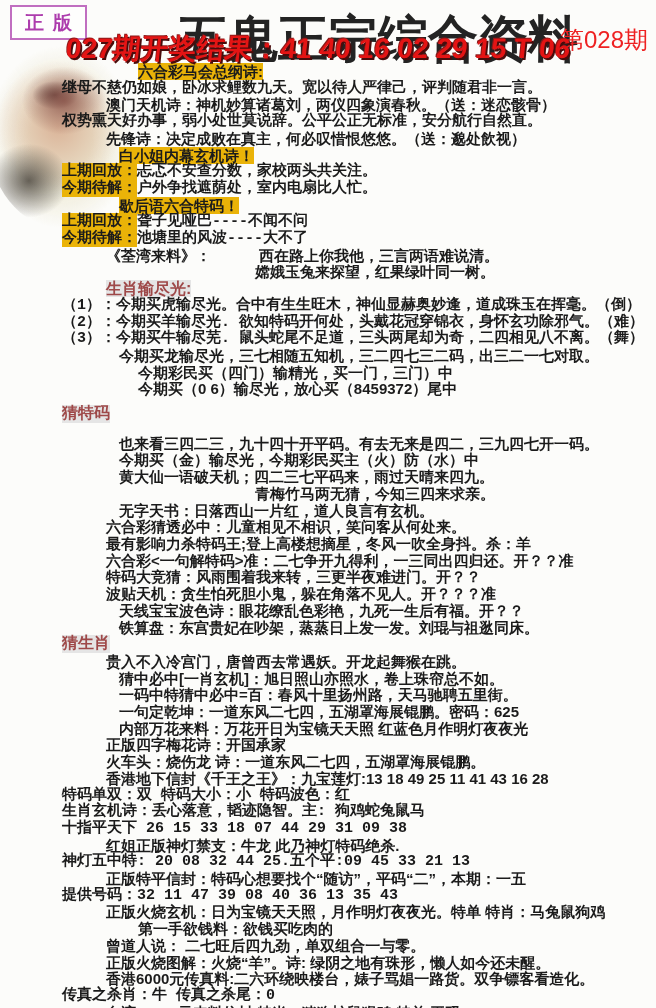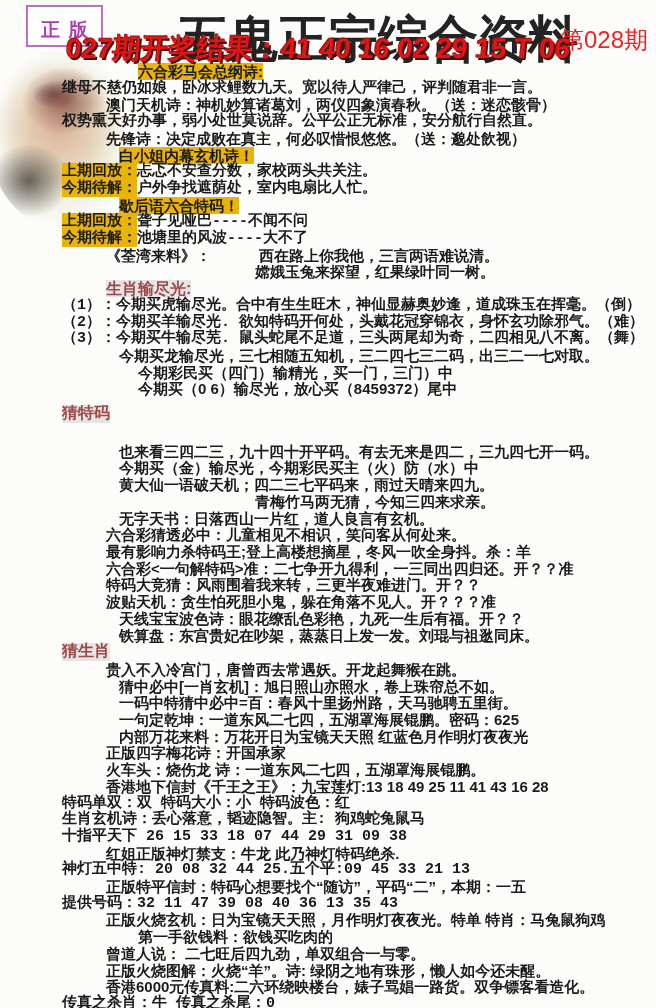--- a/index.html
+++ b/index.html
@@ -4,24 +4,24 @@
 <style>
   html,body{margin:0;padding:0;background:#ffffff;}
   .page{
     position:relative;width:656px;height:1008px;overflow:hidden;
     background:#fcfcfa;
     font-family:"Liberation Sans","DejaVu Sans",sans-serif;
     color:#1b1b1b;
   }
   
   .badge{
-    position:absolute;left:26px;top:5px;z-index:3;
+    position:absolute;left:10px;top:5px;z-index:3;
     border:2px solid #c06ec0;color:#ad3dad;
     font-size:19px;font-weight:700;letter-spacing:9px;
-    padding:10px 4px 2px 13px;background:rgba(255,255,255,.6);
+    padding:3px 4px 2px 13px;background:rgba(255,255,255,.6);
   }
   .title{
     position:absolute;left:178px;top:6px;z-index:1;
     font-family:"Liberation Serif","DejaVu Serif",serif;
     font-size:50px;font-weight:700;color:#232323;
     letter-spacing:0px;white-space:nowrap;
   }
   .issue{
     position:absolute;left:560px;top:24px;z-index:3;
     font-size:24px;font-weight:400;color:#ee2222;white-space:nowrap;
@@ -47,21 +47,21 @@
   .ln{white-space:nowrap;line-height:16.7px;font-size:15px;font-weight:700;}
   .i0{padding-left:62px;font-family:Liberation Mono, monospace;}
   .i1{padding-left:106px;}
   .i2{padding-left:119px;}
   .i3{padding-left:138px;}
   .i4{padding-left:255px;}
   .hdr{color:#9e4848;background:#e5e5e5;font-size:16px;}
   .hl{background:#eab308;text-align:right;}
   .ml48{margin-left:48px;}
   .mt8{margin-top:8px;}
-  .mt4{margin-top:20px;}
+  .mt4{margin-top:12px;}
 </style>
 </head>
 <body>
 
 <div class="page">
   <div class="portrait"></div>
   <div class="badge">正版</div>
   <div class="title">五鬼正宗综合资料</div>
   <div class="issue">第028期</div>
   <div class="result">027期开奖结果：41 40 16 02 29 15 T 06</div>

